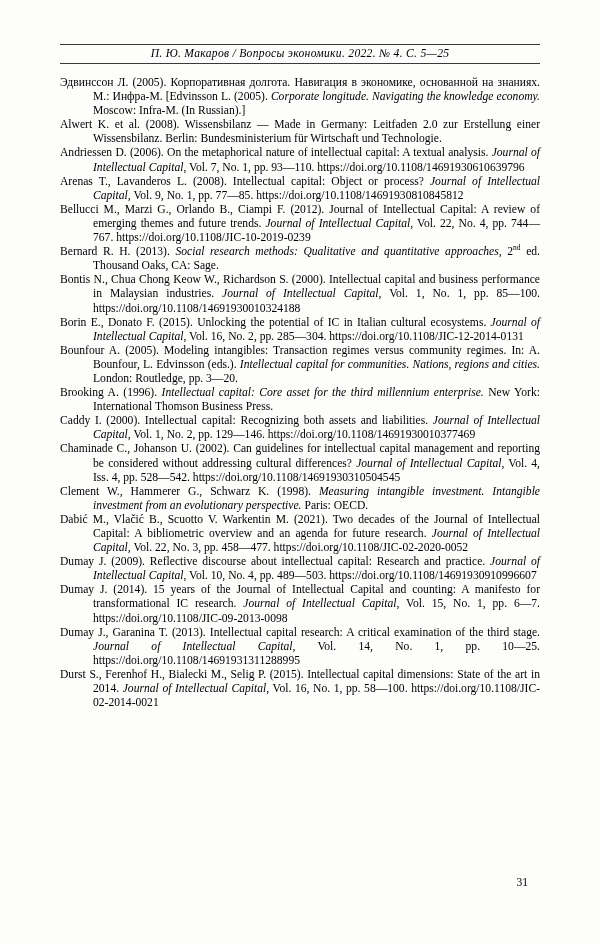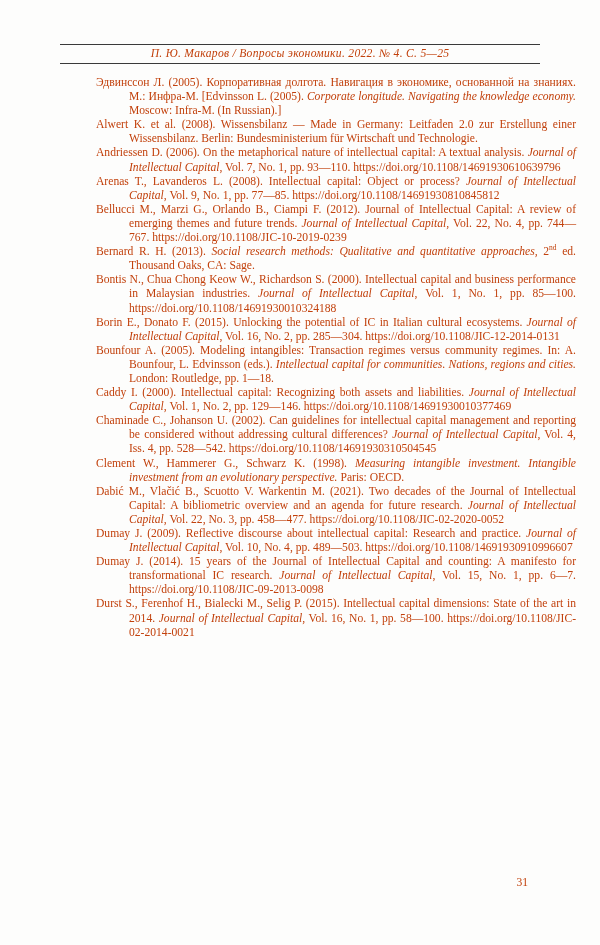--- a/index.html
+++ b/index.html
@@ -6,21 +6,21 @@
     margin: 0;
     padding: 0;
     background: #ffffff;
   }
   .page {
     position: relative;
     width: 600px;
     height: 945px;
     background: #fdfdfc;
     font-family: "Liberation Serif", "DejaVu Serif", serif;
-    color: #c2410c;
+    color: #000000;
     overflow: hidden;
   }
   .running-head {
     position: absolute;
     left: 60px;
     top: 44px;
     width: 480px;
     border-top: 1px solid #3a3a3a;
     border-bottom: 1px solid #3a3a3a;
     text-align: center;
@@ -32,21 +32,20 @@
   }
   .references {
     position: absolute;
     left: 60px;
     top: 76px;
     width: 480px;
     font-size: 11.6px;
     line-height: 14.1px;
     text-align: justify;
     overflow-wrap: break-word;
-    margin-left: 36px;
   }
   .ref {
     margin: 0;
     padding-left: 33px;
     text-indent: -33px;
   }
   .ref em {
     font-style: italic;
   }
   .ref sup {
@@ -73,25 +72,27 @@
 
   <div class="references">
       <p class="ref"><span>Эдвинссон Л. (2005). Корпоративная долгота. Навигация в экономике, основанной на знаниях. М.: Инфра-М. [Edvinsson L. (2005). </span><em>Corporate longitude. Navigating the knowledge economy.</em><span> Moscow: Infra-M. (In Russian).]</span></p>
       <p class="ref"><span>Alwert K. et al. (2008). Wissensbilanz — Made in Germany: Leitfaden 2.0 zur Erstellung einer Wissensbilanz. Berlin: Bundesministerium für Wirtschaft und Technologie.</span></p>
       <p class="ref"><span>Andriessen D. (2006). On the metaphorical nature of intellectual capital: A textual analysis. </span><em>Journal of Intellectual Capital</em><span>, Vol. 7, No. 1, pp. 93—110. https://doi.org/10.1108/14691930610639796</span></p>
       <p class="ref"><span>Arenas T., Lavanderos L. (2008). Intellectual capital: Object or process? </span><em>Journal of Intellectual Capital</em><span>, Vol. 9, No. 1, pp. 77—85. https://doi.org/10.1108/14691930810845812</span></p>
       <p class="ref"><span>Bellucci M., Marzi G., Orlando B., Ciampi F. (2012). Journal of Intellectual Capital: A review of emerging themes and future trends. </span><em>Journal of Intellectual Capital</em><span>, Vol. 22, No. 4, pp. 744—767. https://doi.org/10.1108/JIC-10-2019-0239</span></p>
       <p class="ref"><span>Bernard R. H. (2013). </span><em>Social research methods: Qualitative and quantitative approaches,</em><span> 2</span><sup>nd</sup><span> ed. Thousand Oaks, CA: Sage.</span></p>
       <p class="ref"><span>Bontis N., Chua Chong Keow W., Richardson S. (2000). Intellectual capital and business performance in Malaysian industries. </span><em>Journal of Intellectual Capital</em><span>, Vol. 1, No. 1, pp. 85—100. https://doi.org/10.1108/14691930010324188</span></p>
       <p class="ref"><span>Borin E., Donato F. (2015). Unlocking the potential of IC in Italian cultural ecosystems. </span><em>Journal of Intellectual Capital</em><span>, Vol. 16, No. 2, pp. 285—304. https://doi.org/10.1108/JIC-12-2014-0131</span></p>
-      <p class="ref"><span>Bounfour A. (2005). Modeling intangibles: Transaction regimes versus community regimes. In: A. Bounfour, L. Edvinsson (eds.). </span><em>Intellectual capital for communities. Nations, regions and cities.</em><span> London: Routledge, pp. 1—18.</span></p>
+      <p class="ref"><span>Bounfour A. (2005). Modeling intangibles: Transaction regimes versus community regimes. In: A. Bounfour, L. Edvinsson (eds.). </span><em>Intellectual capital for communities. Nations, regions and cities.</em><span> London: Routledge, pp. 3—20.</span></p>
+      <p class="ref"><span>Brooking A. (1996). </span><em>Intellectual capital: Core asset for the third millennium enterprise.</em><span> New York: International Thomson Business Press.</span></p>
       <p class="ref"><span>Caddy I. (2000). Intellectual capital: Recognizing both assets and liabilities. </span><em>Journal of Intellectual Capital</em><span>, Vol. 1, No. 2, pp. 129—146. https://doi.org/10.1108/14691930010377469</span></p>
       <p class="ref"><span>Chaminade C., Johanson U. (2002). Can guidelines for intellectual capital management and reporting be considered without addressing cultural differences? </span><em>Journal of Intellectual Capital</em><span>, Vol. 4, Iss. 4, pp. 528—542. https://doi.org/10.1108/14691930310504545</span></p>
       <p class="ref"><span>Clement W., Hammerer G., Schwarz K. (1998). </span><em>Measuring intangible investment. Intangible investment from an evolutionary perspective.</em><span> Paris: OECD.</span></p>
       <p class="ref"><span>Dabić M., Vlačić B., Scuotto V. Warkentin M. (2021). Two decades of the Journal of Intellectual Capital: A bibliometric overview and an agenda for future research. </span><em>Journal of Intellectual Capital</em><span>, Vol. 22, No. 3, pp. 458—477. https://doi.org/10.1108/JIC-02-2020-0052</span></p>
       <p class="ref"><span>Dumay J. (2009). Reflective discourse about intellectual capital: Research and practice. </span><em>Journal of Intellectual Capital</em><span>, Vol. 10, No. 4, pp. 489—503. https://doi.org/10.1108/14691930910996607</span></p>
       <p class="ref"><span>Dumay J. (2014). 15 years of the Journal of Intellectual Capital and counting: A manifesto for transformational IC research. </span><em>Journal of Intellectual Capital</em><span>, Vol. 15, No. 1, pp. 6—7. https://doi.org/10.1108/JIC-09-2013-0098</span></p>
+      <p class="ref"><span>Dumay J., Garanina T. (2013). Intellectual capital research: A critical examination of the third stage. </span><em>Journal of Intellectual Capital</em><span>, Vol. 14, No. 1, pp. 10—25. https://doi.org/10.1108/14691931311288995</span></p>
       <p class="ref"><span>Durst S., Ferenhof H., Bialecki M., Selig P. (2015). Intellectual capital dimensions: State of the art in 2014. </span><em>Journal of Intellectual Capital</em><span>, Vol. 16, No. 1, pp. 58—100. https://doi.org/10.1108/JIC-02-2014-0021</span></p>
     </div>
 
   <div class="page-number">31</div>
 
 </div>
 
 </body></html>

